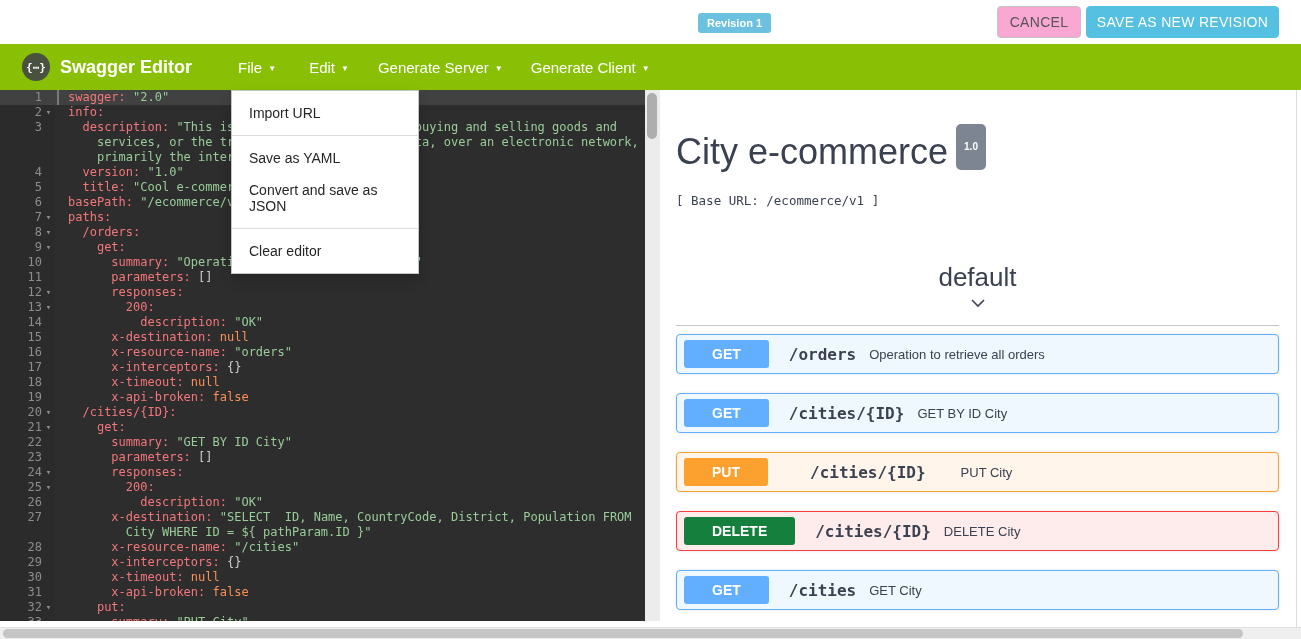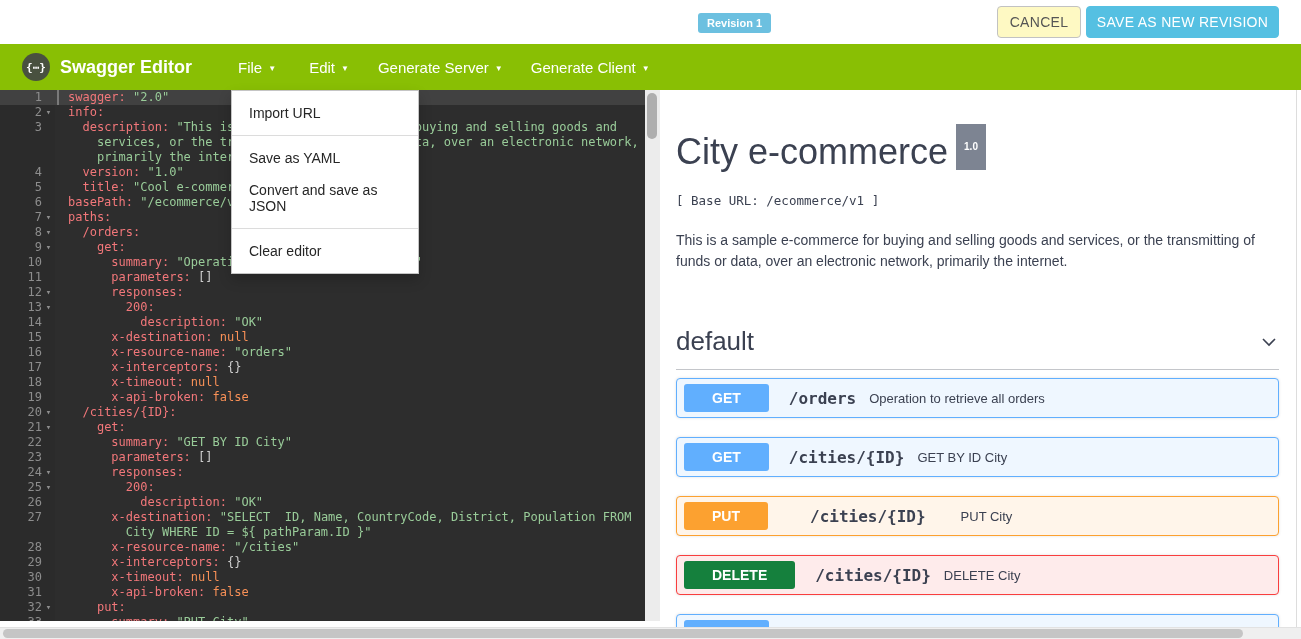--- a/index.html
+++ b/index.html
@@ -6,21 +6,21 @@
   html,body { width:1301px; height:639px; overflow:hidden; background:#fff;
               font-family:"Liberation Sans", sans-serif; position:relative; }
   .abs { position:absolute; }
 
   
   .topbar { left:0; top:0; width:1301px; height:44px; background:#fff; }
   .rev-badge { left:698px; top:13px; background:#6cc0e0; color:#fff;
                font-size:11px; font-weight:bold; padding:4px 9px; border-radius:3px; }
   .btn { top:6px; height:32px; border-radius:4px; font-size:14px; letter-spacing:.3px;
          display:flex; align-items:center; justify-content:center; cursor:pointer; }
-  .btn-cancel { left:997px; width:84px; background:#fef9c3; border:1px solid #c2c2c2; color:#555; }
+  .btn-cancel { left:997px; width:84px; background:#f9a8d4; border:1px solid #c2c2c2; color:#555; }
   .btn-save { left:1086px; width:193px; background:#55c0e2; border:1px solid #55c0e2; color:#fff; }
 
   
   .navbar { left:0; top:44px; width:1301px; height:46px; background:#89bf04;
             display:flex; align-items:center; }
   .logo { width:28px; height:28px; border-radius:50%; background:#49513f; margin-left:22px;
           color:#fff; font-family:"DejaVu Sans Mono", monospace; font-size:11px; font-weight:bold;
           display:flex; align-items:center; justify-content:center; }
   .brand { color:#fff; font-size:18px; font-weight:bold; margin-left:10px; }
   .nav-menu { color:#fff; font-size:15px; display:flex; align-items:center; cursor:pointer; }
@@ -49,24 +49,24 @@
               box-shadow:0 6px 12px rgba(0,0,0,.18); padding:6px 0; z-index:30; }
   .menu-item { padding:8px 17px; font-size:14px; color:#262626; cursor:pointer; }
   .menu-item.highlighted { background:#b9b9b9; padding:13px 17px; }
   .menu-divider { height:1px; background:#dcdcdc; margin:6px 0; }
 
   
   .preview { left:660px; top:90px; width:636px; height:537px; background:#fff;
              padding-left:16px; overflow:hidden; color:#3b4151; }
   .p-title { margin-top:42px; font-size:36px; line-height:40px; font-weight:500; }
   .ver-badge { display:inline-block; background:#7d8492; color:#fff; font-size:10px; font-weight:bold;
-               padding:3px 8px; border-radius:0; vertical-align:top; position:relative; top:-8px; left:8px; }
+               padding:3px 8px; border-radius:5px; vertical-align:top; position:relative; top:-8px; left:8px; }
   .p-baseurl { margin-top:15px; font-family:"DejaVu Sans Mono", monospace; font-size:12.5px; }
   .p-desc { margin-top:22px; font-size:14px; line-height:21px; width:585px; }
-  .sec-head { margin-top:54px; width:603px; display:flex; align-items:center; justify-content:space-between; cursor:pointer; }
+  .sec-head { margin-top:54px; width:603px; display:flex; align-items:center; justify-content:space-between; cursor:pointer;flex-direction:column; }
   .sec-name { font-size:26px; font-weight:400; }
   .sec-divider { margin-top:12px; width:603px; border-bottom:1px solid rgba(59,65,81,.3); }
   .ops { margin-top:8px; }
   .op { width:603px; height:40px; margin-bottom:19px; border-radius:4px; border:1px solid;
         display:flex; align-items:center; box-shadow:0 0 3px rgba(0,0,0,.12); cursor:pointer; }
   .op-badge { min-width:79px; height:28px; margin-left:7px; border-radius:3px; color:#fff;
               font-size:14px; font-weight:bold; display:flex; align-items:center; justify-content:center;
               padding:0 28px; }
   .op-path { margin-left:20px; font-family:"DejaVu Sans Mono", monospace; font-weight:bold; font-size:16px; }
   .op-sum { margin-left:13px; font-size:13px; }
@@ -217,21 +217,20 @@
     <span class="gut"><span class="num">33</span><span class="fold"></span></span><span class="code"><span class="tp">      </span><span class="tk">summary:</span><span class="tp"> </span><span class="ts">"PUT City"</span></span>
   </div>
   </div>
 <div class="abs ed-scroll">
   <div class="abs ed-thumb"></div>
 </div>
 
 <div class="abs preview">
   <div class="p-title"><span>City e-commerce</span><span class="ver-badge">1.0</span></div>
   <div class="p-baseurl">[ Base URL: /ecommerce/v1 ]</div>
-  <div class="p-desc">This is a sample e-commerce for buying and selling goods and services, or the transmitting of funds or data, over an electronic network, primarily the internet.</div>
   <div class="sec-head">
     <span class="sec-name">default</span>
     <svg width="20" height="20" viewBox="0 0 20 20">
       <path d="M4 7 L10 13 L16 7" fill="none" stroke="#3b4151" stroke-width="1.6"></path>
     </svg>
   </div>
   <div class="sec-divider"></div>
   <div class="ops" id="ops">
       <div class="op" style="border-color: rgb(97, 175, 254); background: rgb(239, 247, 255);">
     <span class="op-badge" style="background: rgb(97, 175, 254);">GET</span>

